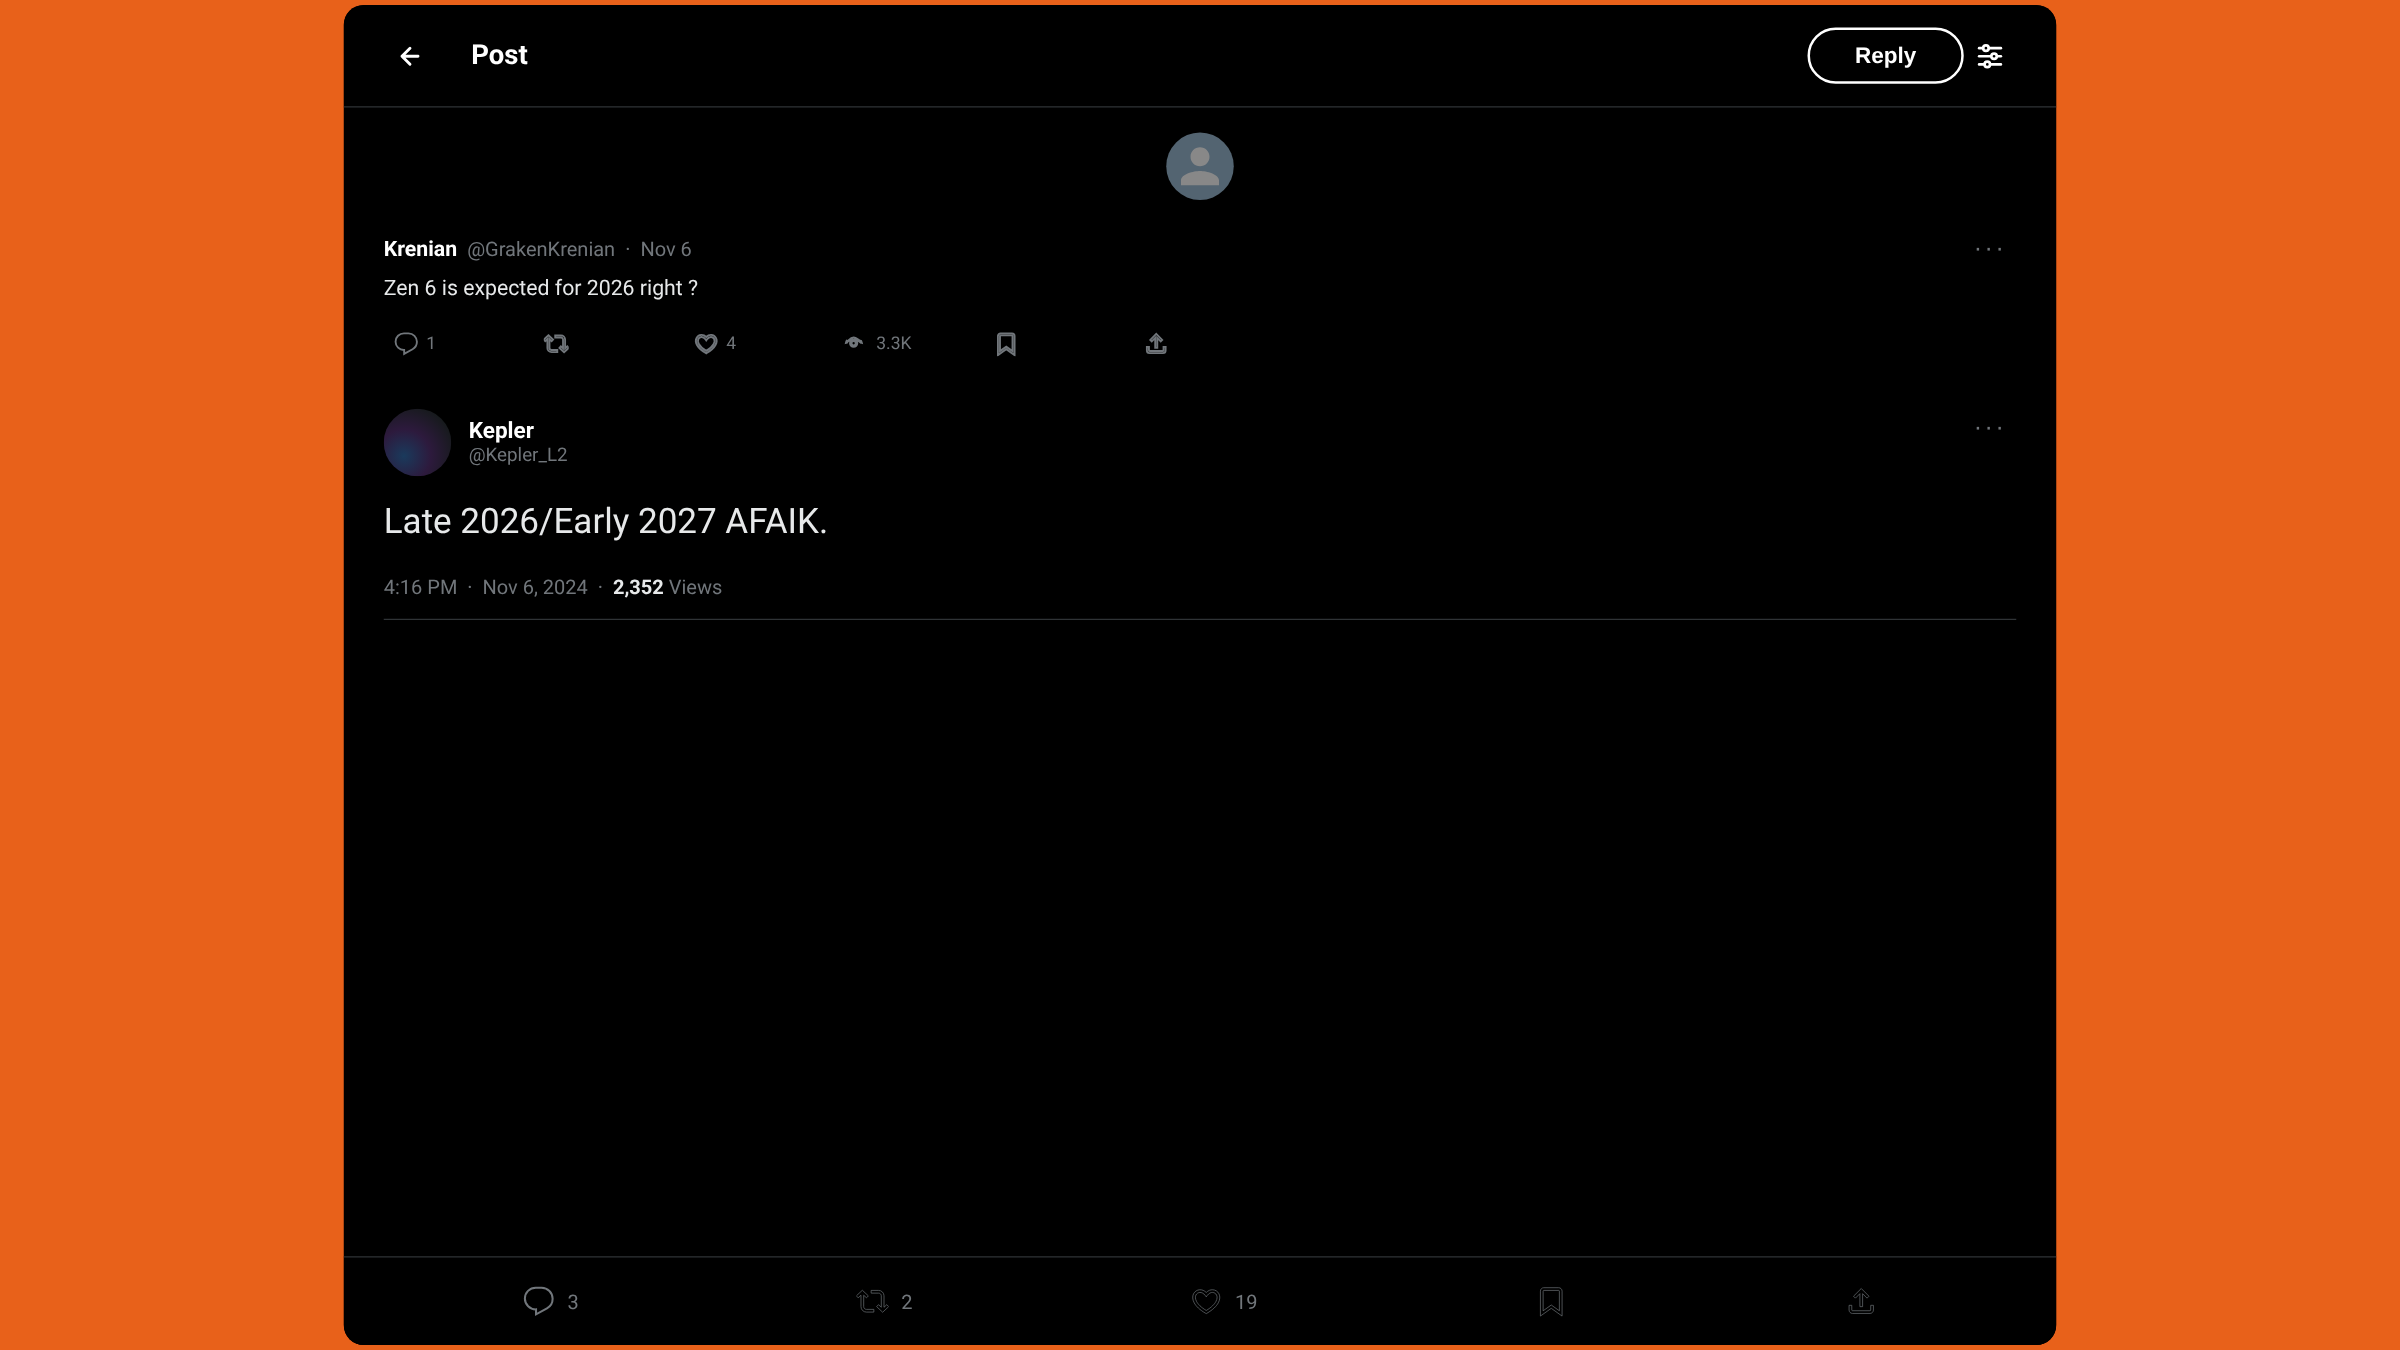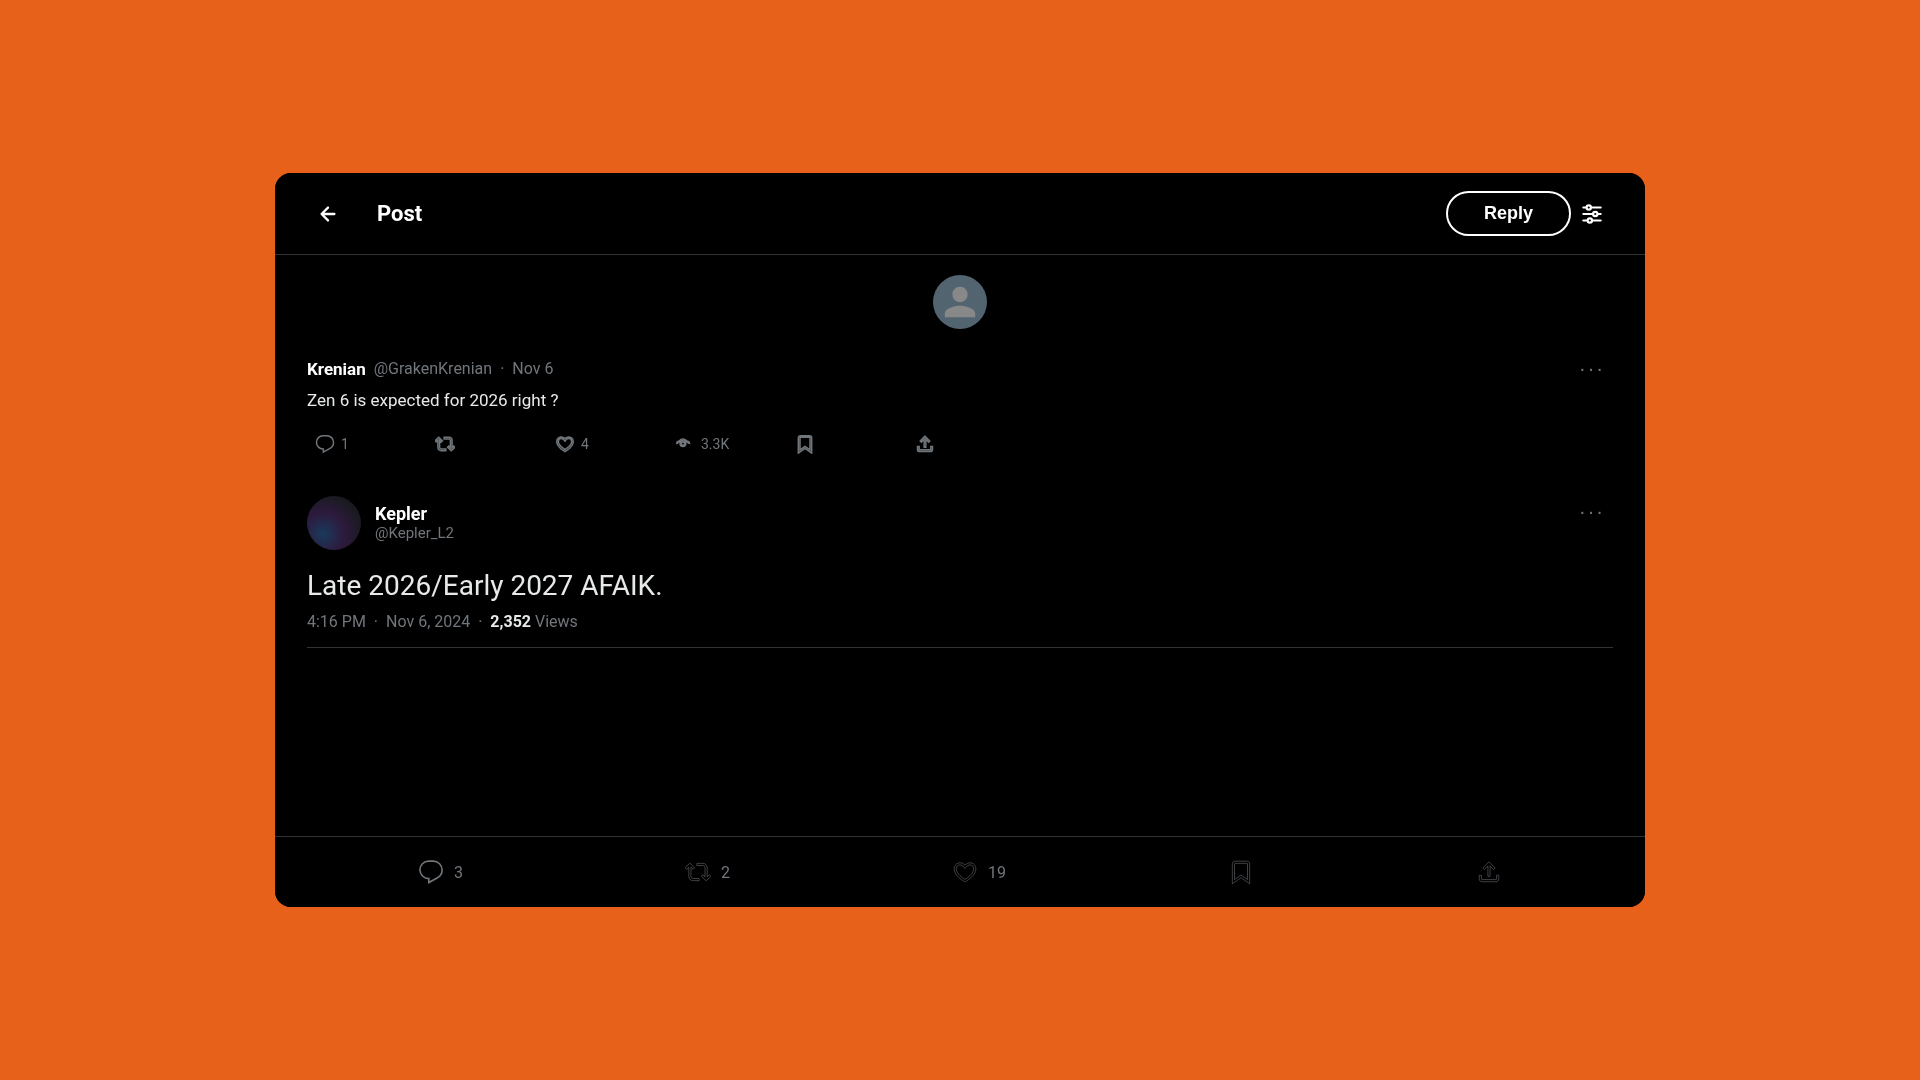--- a/index.html
+++ b/index.html
@@ -9,21 +9,21 @@
       height: 1080px;
       background-color: #E8611A;
       display: flex;
       align-items: center;
       justify-content: center;
       font-family: -apple-system, BlinkMacSystemFont, "Segoe UI", Roboto, Helvetica, Arial, sans-serif;
     }
 
     .app-window {
       width: 1370px;
-      height: 734px;
+      height: 1072px;
       background-color: #000000;
       border-radius: 16px;
       overflow: hidden;
       display: flex;
       flex-direction: column;
       color: #ffffff;
     }
 
     
     .header {
@@ -278,21 +278,21 @@
 
     .main-handle {
       font-size: 15px;
       color: #71767b;
     }
 
     .main-post-text {
       font-size: 28px;
       color: #e7e9ea;
       line-height: 1.4;
-      margin-bottom: 7px;
+      margin-bottom: 24px;
       font-weight: 400;
     }
 
     .post-timestamp {
       font-size: 16px;
       color: #71767b;
       margin-bottom: 16px;
     }
 
     .post-timestamp strong {

